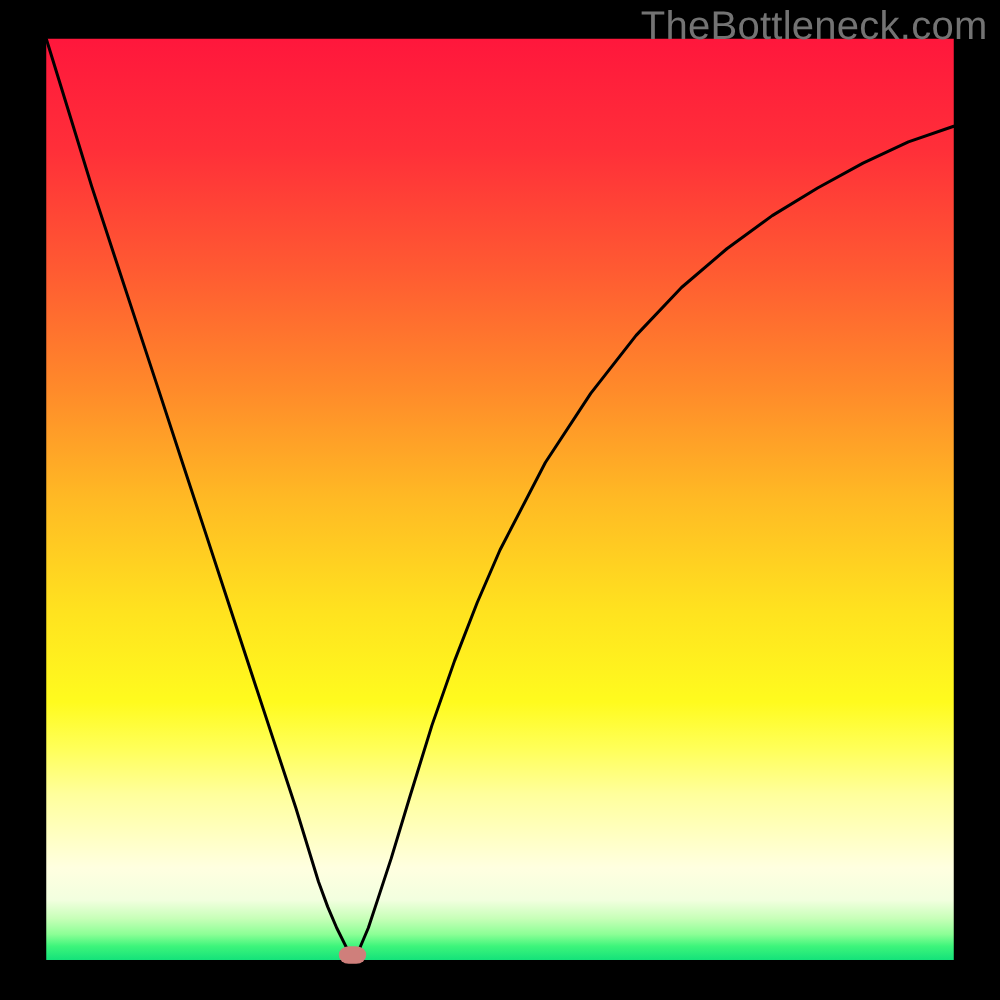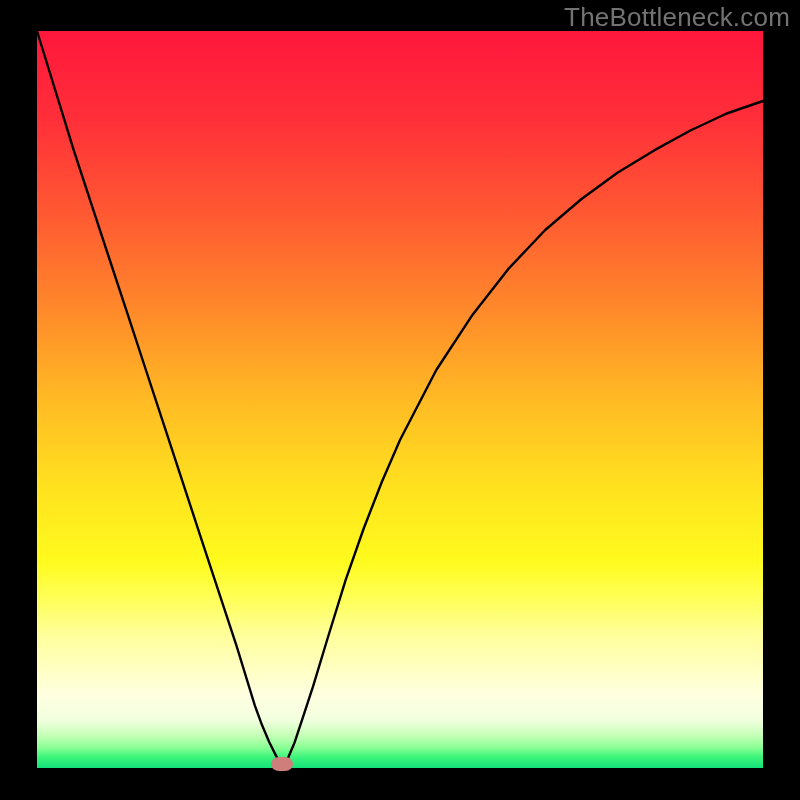--- a/index.html
+++ b/index.html
@@ -15,21 +15,21 @@
     position: absolute;
     left: 0; top: 0;
     width: 800px; height: 800px;
     background: #000;
   }
   .watermark {
     position: absolute;
     top: 2px;
     right: 10px;
     color: #737373;
-    font-size: 26px;
+    font-size: 32px;
     font-weight: 500;
     letter-spacing: 0.2px;
     user-select: none;
   }
   svg {
     position: absolute;
     left: 0; top: 0;
   }
   .marker {
     position: absolute;

